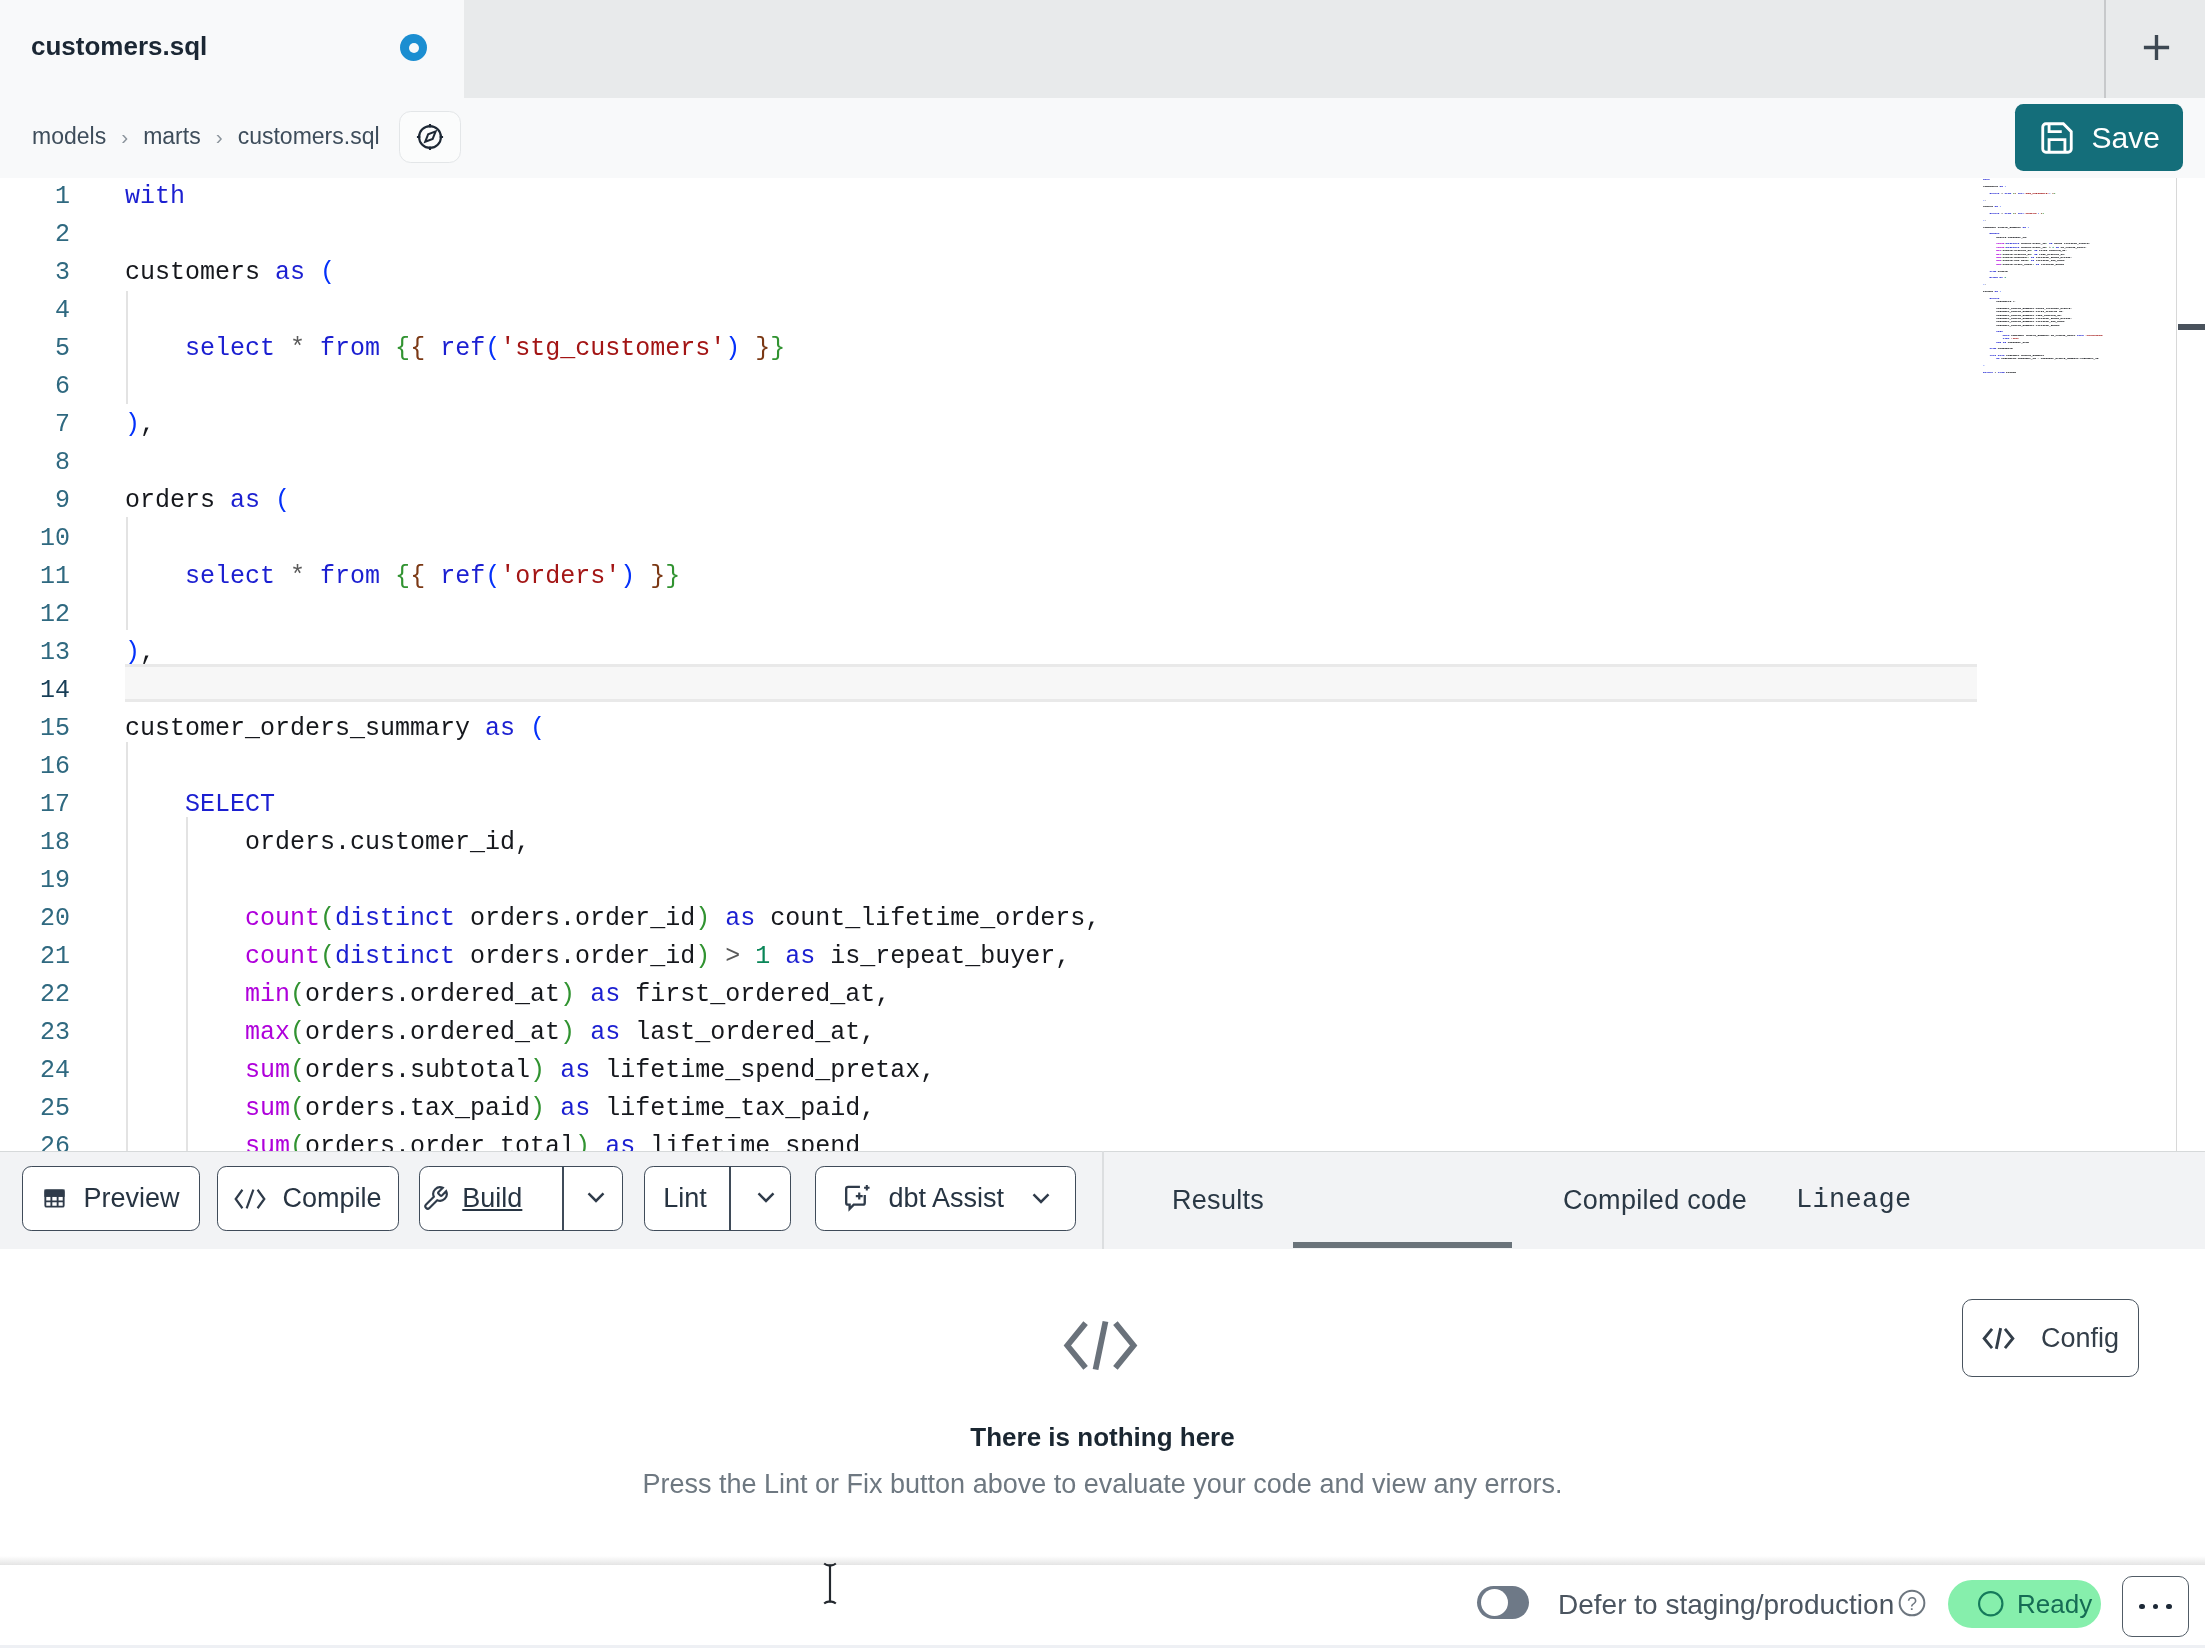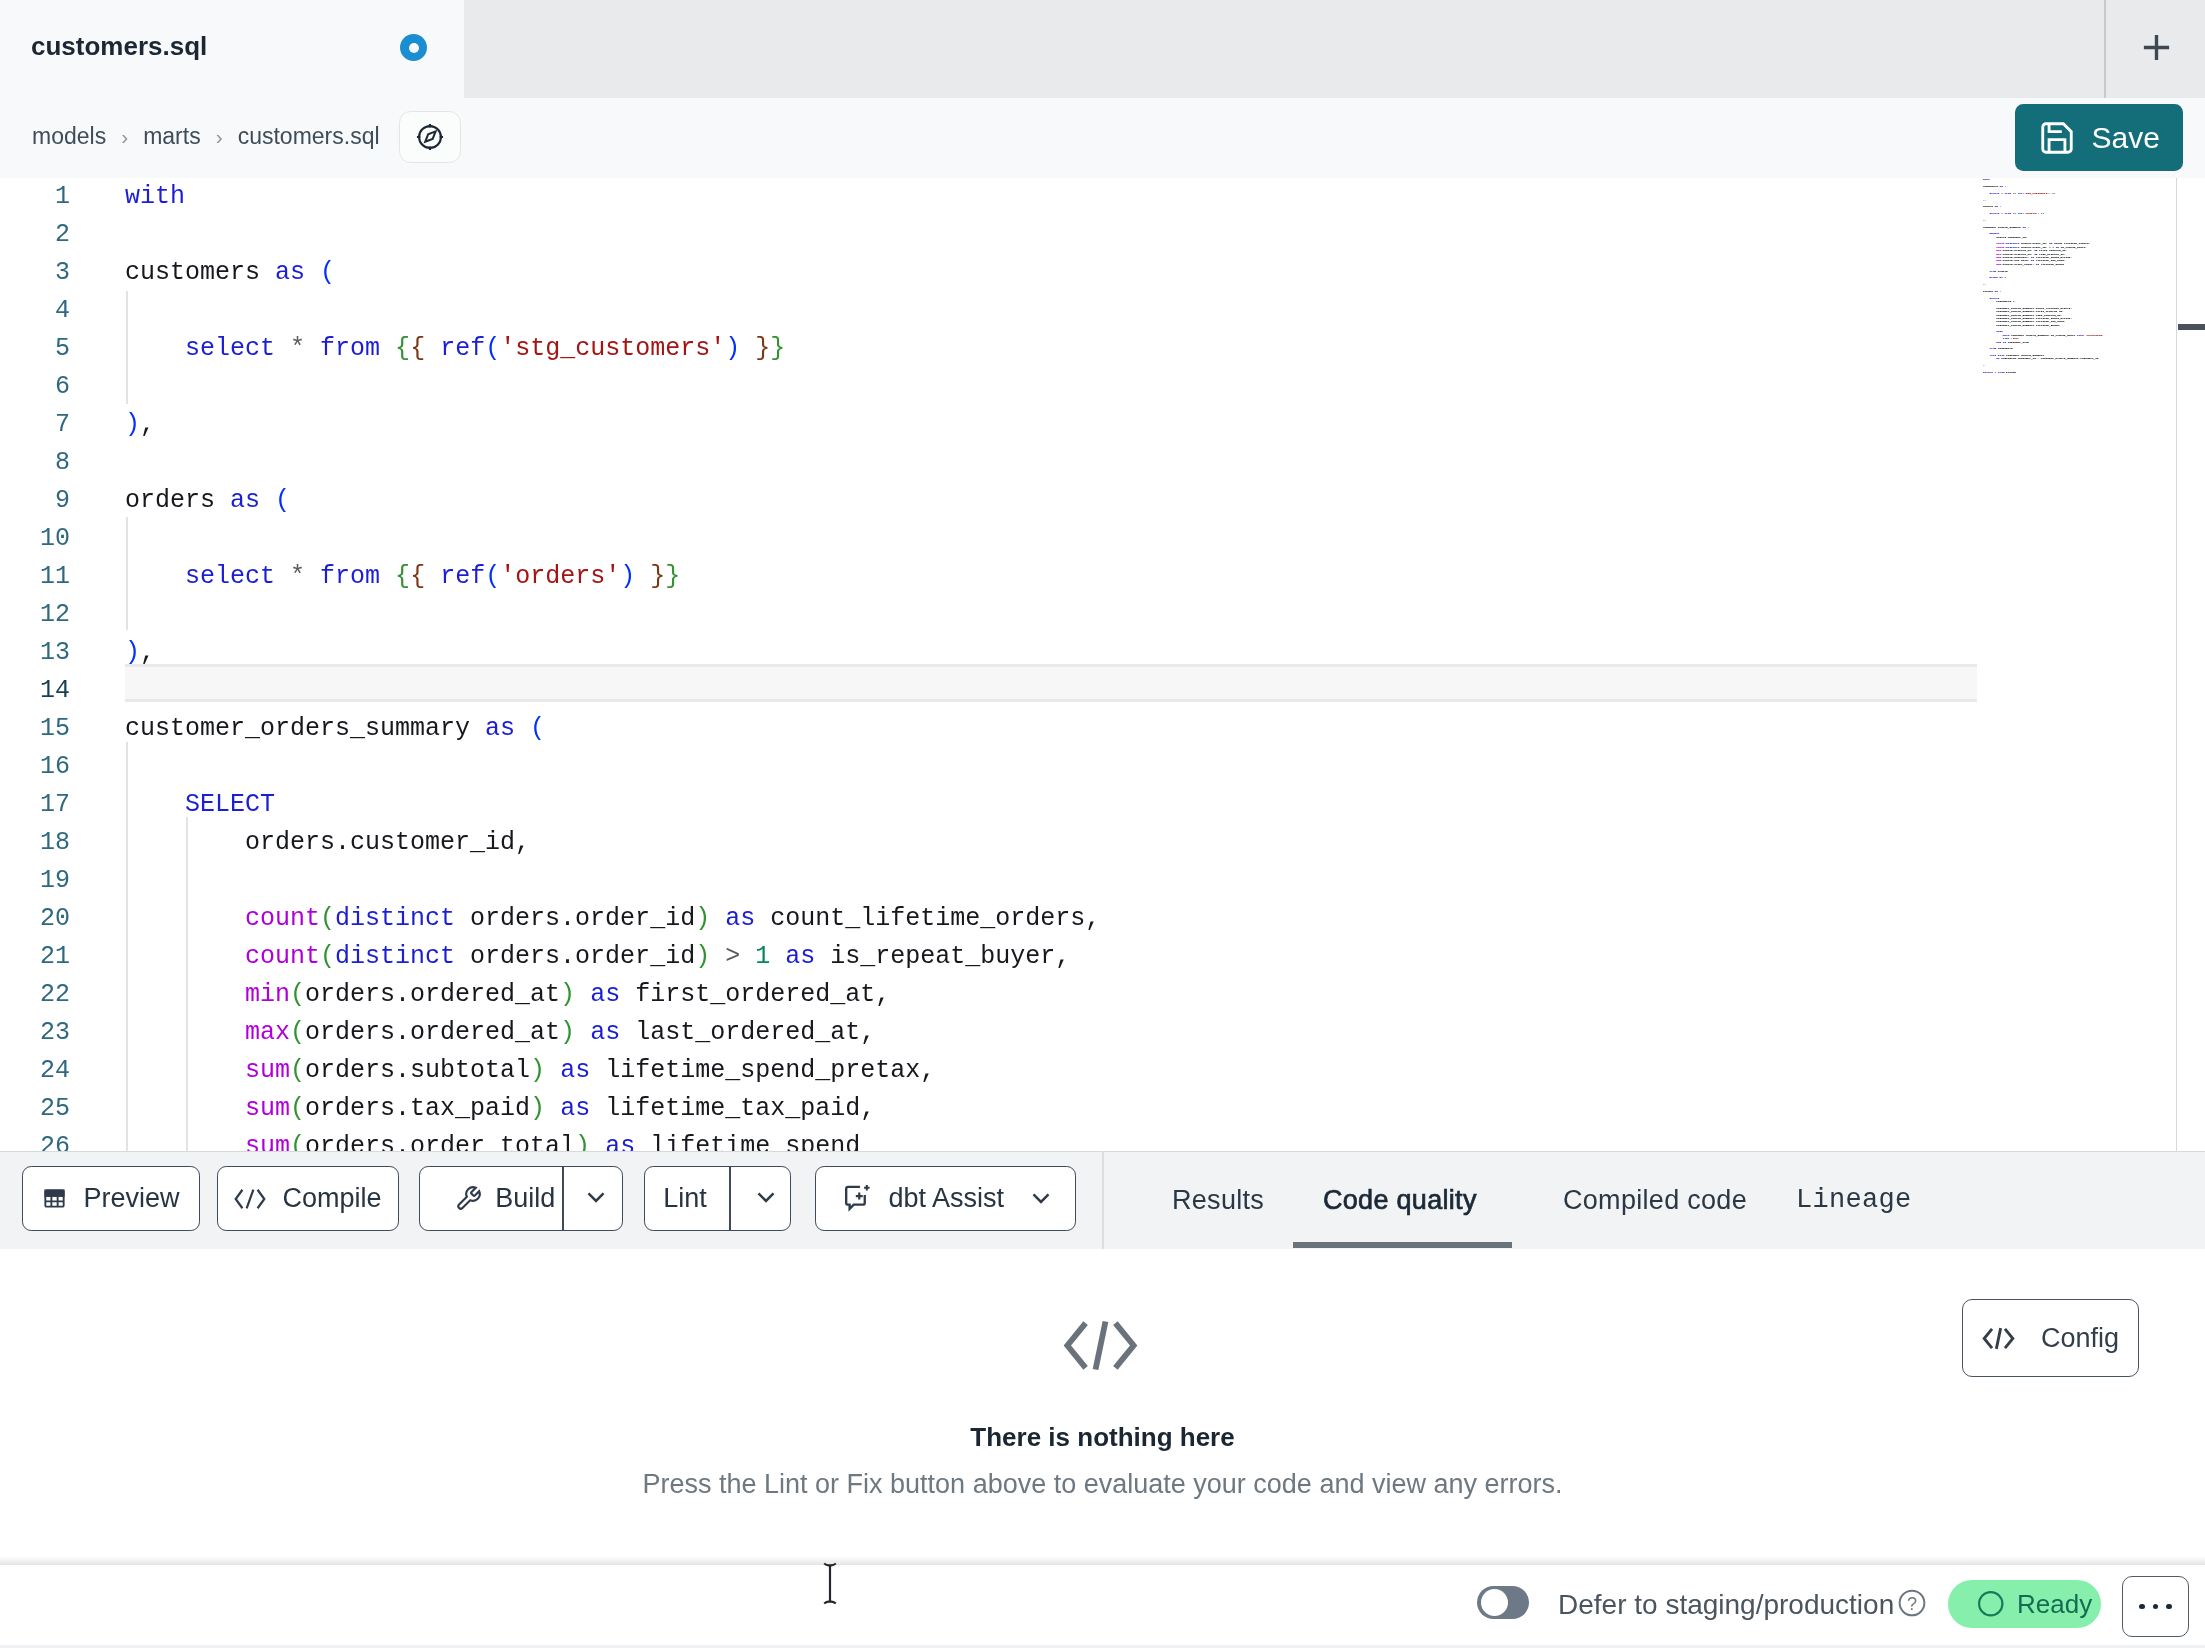--- a/index.html
+++ b/index.html
@@ -197,21 +197,21 @@
     <span>Preview</span>
   </div>
 
   <div class="abs btn" style="left:217px;top:1166px;width:182px;height:65px;">
     <svg width="32" height="22" viewBox="0 0 38 26" fill="none" stroke="#2f3b4a" stroke-width="2.6">
         <path d="M10 2 2 13l8 11M28 2l8 11-8 11M15 24 23 2"></path>
       </svg>
     <span>Compile</span>
   </div>
 
-  <div class="abs btn" style="left:419px;top:1166px;width:204px;height:65px;justify-content:flex-start;padding-left:35px;gap:13.3px;">
+  <div class="abs btn" style="left:419px;top:1166px;width:204px;height:65px;justify-content:flex-start;padding-left:2px;gap:13.3px;text-decoration:underline;">
     <svg width="27" height="27" viewBox="0 0 24 24" fill="none" stroke="#2f3b4a" stroke-width="1.9">
         <path d="M14.7 6.3a1 1 0 0 0 0 1.4l1.6 1.6a1 1 0 0 0 1.4 0l3.77-3.77a6 6 0 0 1-7.94 7.94l-6.91 6.91a2.12 2.12 0 0 1-3-3l6.91-6.91a6 6 0 0 1 7.94-7.94l-3.76 3.76z"></path>
       </svg>
     <span>Build</span>
   </div>
   <div class="abs" style="left:562px;top:1166px;width:1.7px;height:65px;background:#3f4b59;"></div>
   <svg class="abs" style="left:586px;top:1191px;" width="20" height="13.3" viewBox="0 0 24 16" fill="none" stroke="#2f3b4a" stroke-width="3">
       <path d="M3 3l9 9 9-9"></path>
     </svg>
 
@@ -229,21 +229,20 @@
       <path d="M11.5 10.2h5M14 7.7v5" stroke-width="1.6"></path>
       <path d="M19.5 2.2v4M17.5 4.2h4" stroke-width="1.5"></path>
     </svg>
     <span>dbt Assist</span>
     <svg width="20" height="13.3" viewBox="0 0 24 16" fill="none" stroke="#2f3b4a" stroke-width="3" style="margin-left:11.7px;">
         <path d="M3 3l9 9 9-9"></path>
       </svg>
   </div>
 
   <div class="abs" style="left:1172px;top:1151px;height:98px;display:flex;align-items:center;font-size:27px;letter-spacing:0.3px;color:#2a3845;">Results</div>
-  <div class="abs" style="left:1323px;top:1151px;height:98px;display:flex;align-items:center;font-size:27px;letter-spacing:0.3px;color:#1b2836;-webkit-text-stroke:0.7px #1b2836;">Code quality</div>
   <div class="abs" style="left:1547px;top:1151px;height:98px;display:flex;align-items:center;font-size:27px;letter-spacing:0.3px;color:#2a3845;margin-left:16px;">Compiled code</div>
   <div class="abs" style="left:1796px;top:1151px;height:98px;display:flex;align-items:center;font-size:27px;letter-spacing:0.3px;color:#2a3845;font-family:Liberation Mono, monospace;">Lineage</div>
   <div class="abs" style="left:1293px;top:1242px;width:219px;height:5.8px;background:#6a737a;"></div>
 
   <svg class="abs" style="left:1062px;top:1319px;" width="77" height="53" viewBox="0 0 92 64" fill="none" stroke="#6a727b" stroke-width="7">
       <path d="M28 5 6 32l22 27M64 5l22 27-22 27M40 61 52 3"></path>
     </svg>
   <div class="abs" style="left:0;top:1422px;width:2205px;text-align:center;font-size:26px;font-weight:700;color:#1a2631;">There is nothing here</div>
   <div class="abs" style="left:0;top:1469px;width:2205px;text-align:center;font-size:27px;color:#6e7881;">Press the Lint or Fix button above to evaluate your code and view any errors.</div>
   <div class="abs" style="left:1962px;top:1299px;width:177px;height:78px;border:1.3px solid #49545f;border-radius:10px;background:#fff;display:flex;align-items:center;justify-content:center;gap:26px;">

